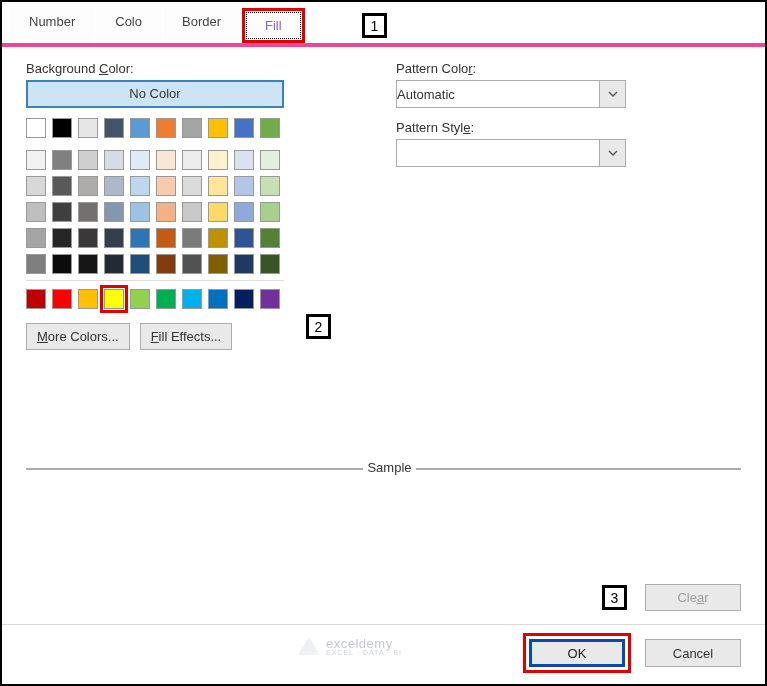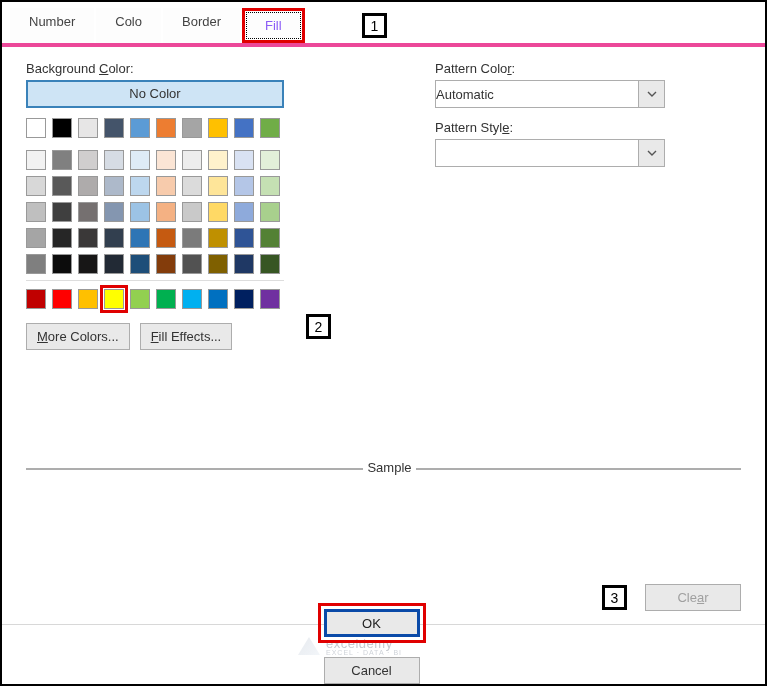--- a/index.html
+++ b/index.html
@@ -7,21 +7,21 @@
   .dialog { background: #fff; width: 100%; height: 100%; position: relative; }
 
   .tabs { display: flex; border-bottom: 4px solid #ec4899; padding: 6px 8px 0 8px; }
   .tab { padding: 5px 18px; border: 1px solid transparent; border-bottom: none; color: #444; cursor: pointer; margin-right: 2px; background:#fdfdfd;}
   .tab.active { border: 1px dotted #000; color: #8b5cf6; font-weight: 400; }
   .tab-hl { border: 3px solid #e00000; padding: 1px; display: inline-block; }
   .tab-hl .tab { margin: 0; }
 
   .callout { position: absolute; width: 25px; height: 25px; border: 3px solid #000; background: #fff; display:flex; align-items:center; justify-content:center; font-size:14px; color:#000; }
 
-  .content { display: flex; padding: 14px 24px 0 24px; gap: 109px; }
+  .content { display: flex; padding: 14px 24px 0 24px; gap: 70px; }
   .left { width: 300px; }
   .right { flex: 1; }
 
   .lbl { color: #333; margin-bottom: 4px; }
   .lbl .ul { text-decoration: underline; }
 
   .no-color-btn { width: 258px; height: 28px; border: 2px solid #3a82b9; background: #cee4f5; text-align: center; line-height: 24px; color: #333; }
 
   .palette { margin-top: 10px; }
   .row { display: flex; gap: 6px; margin-bottom: 6px; }
@@ -39,21 +39,21 @@
   .arr svg { width:10px; height:10px; }
 
   .sample-area { position:absolute; left:24px; top:448px; right:24px;text-align:center; }
   .sample-lbl { position: relative; top: 10px; left: 6px; background:#fff; padding:0 4px; display:inline-block; z-index:2; color:#333;}
   .sample-border { position:absolute; top:18px; left:0; right:0; bottom:0; border:1px solid #adadad; background:#fff;}
 
   .clear-area { position:absolute; right:24px; top:582px; display:flex; align-items:center; gap:18px;}
   .btn.disabled { color:#a0a0a0; }
 
   .footer-sep { position:absolute; left:0; right:0; top:622px; height:1px; background:#d8d8d8;}
-  .footer { position:absolute; left:0; right:0; bottom:0; height:62px; display:flex; align-items:center; justify-content:flex-end; padding-right:24px; gap:14px;flex-direction:column;}
+  .footer { position:absolute; left:0; right:0; bottom:0; height:62px; display:flex; align-items:center; justify-content:flex-end; padding-right:24px; gap:14px;}
   .btn.ok { width:96px; height:28px; border:3px solid #0a4aa8; color:#222; display:flex; align-items:center; justify-content:center;}
   .btn.cancel { width:96px; height:28px; display:flex; align-items:center; justify-content:center;}
   .ok-hl { border: 3px solid #e00000; padding: 3px; }
 
   .watermark { position:absolute; left:296px; top:634px; display:flex; align-items:center; gap:6px; color:#c6c9cf; font-size:15px; letter-spacing:0.5px;}
   .watermark .logo { width:22px; height:18px; background:linear-gradient(135deg,#cfd6df,#e6ecf3); clip-path: polygon(50% 0,100% 100%,0 100%); opacity:.5;}
   .watermark .sub { font-size:7px; letter-spacing:1px; color:#cfd3d9; margin-top:-2px;}
 </style>
 </head>
 <body>

